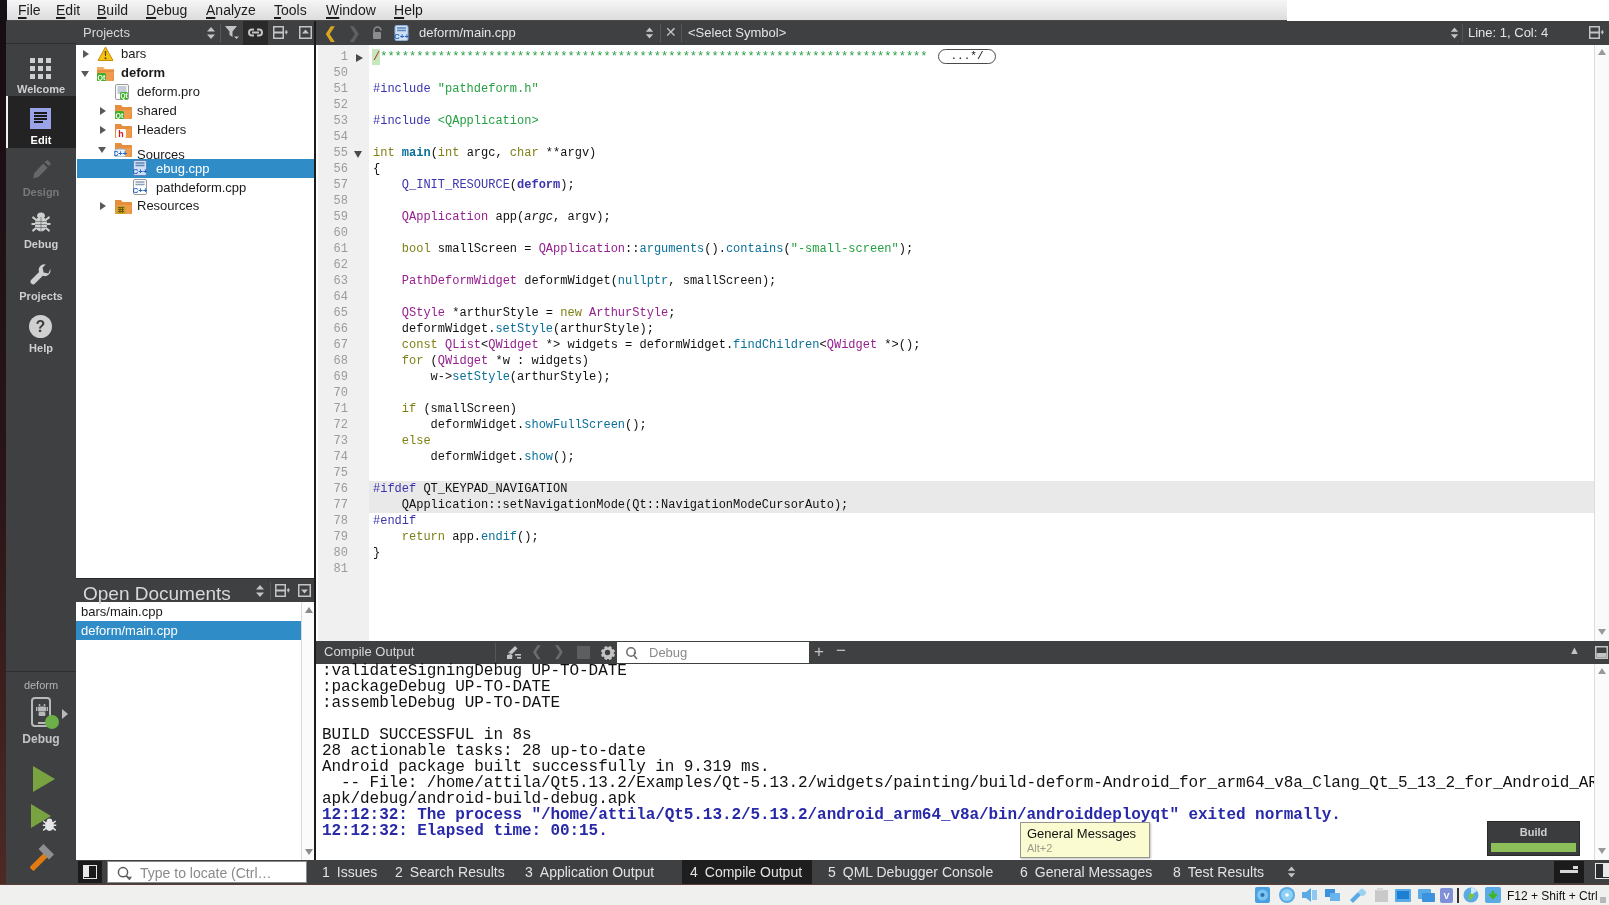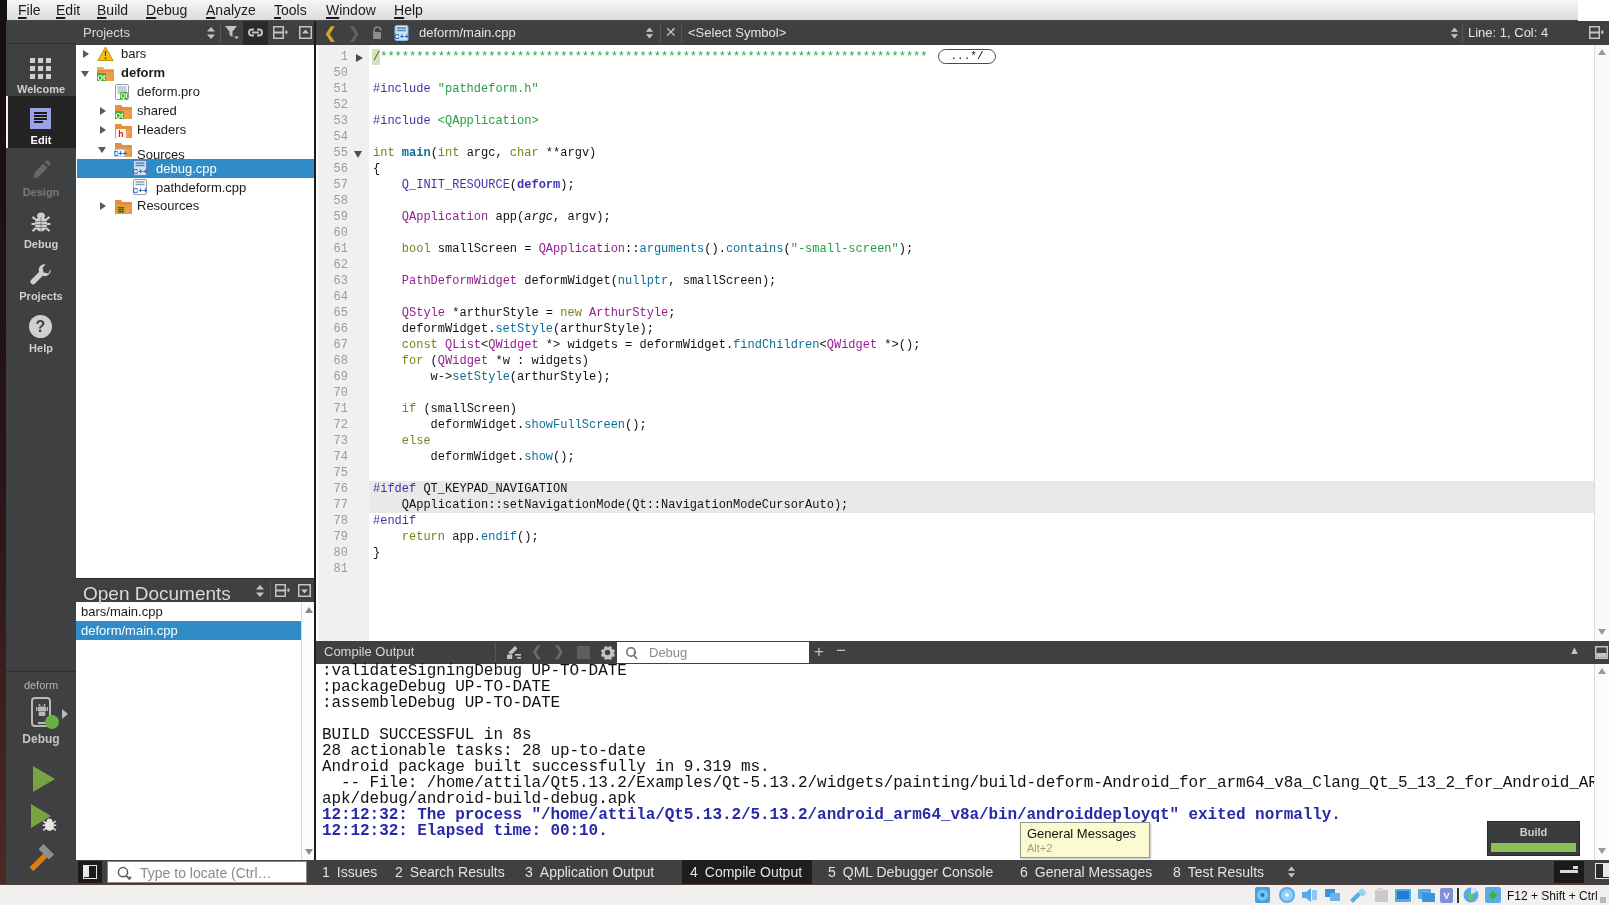--- a/index.html
+++ b/index.html
@@ -8,21 +8,21 @@
 .ab{position:absolute}
 .mono{font-family:"Liberation Mono",monospace}
 
 .k{color:#7f7f15}.t{color:#95208f}.f{color:#0b7099}.m{color:#3b35ad}.s{color:#25a042}
 .bd{font-weight:bold}.it{font-style:italic}
 .hdr{background:#3e4042;color:#d8d8d8}
 .icn{fill:#c4c4c4}
 </style></head>
 <body>
 
-<div class="ab" id="menubar" style="left:0;top:0;width:1578px;height:21px;background:linear-gradient(#f6f6f6,#dcdcdc);border-bottom:1px solid #4a4a4a">
+<div class="ab" id="menubar" style="left:0;top:0;width:1287px;height:21px;background:linear-gradient(#f6f6f6,#dcdcdc);border-bottom:1px solid #4a4a4a">
  <div class="ab" style="left:0;top:0;width:7px;height:21px;background:#141014"></div>
  <div class="ab" style="left:18px;top:2px;font-size:14px;color:#1c1c1c"><u>F</u>ile</div>
  <div class="ab" style="left:56px;top:2px;font-size:14px;color:#1c1c1c"><u>E</u>dit</div>
  <div class="ab" style="left:97px;top:2px;font-size:14px;color:#1c1c1c"><u>B</u>uild</div>
  <div class="ab" style="left:146px;top:2px;font-size:14px;color:#1c1c1c"><u>D</u>ebug</div>
  <div class="ab" style="left:206px;top:2px;font-size:14px;color:#1c1c1c"><u>A</u>nalyze</div>
  <div class="ab" style="left:274px;top:2px;font-size:14px;color:#1c1c1c"><u>T</u>ools</div>
  <div class="ab" style="left:326px;top:2px;font-size:14px;color:#1c1c1c"><u>W</u>indow</div>
  <div class="ab" style="left:394px;top:2px;font-size:14px;color:#1c1c1c"><u>H</u>elp</div>
 </div>
@@ -195,21 +195,21 @@
         <rect x="1" y="8" width="10.5" height="8" rx="1.5" fill="#eaf1fb" stroke="#9ab"></rect>
         <text x="6" y="14.5" font-size="7.5" font-weight="bold" fill="#2563c0" text-anchor="middle" font-family="Liberation Sans">C++</text>
       </svg>
   <div class="ab" style="left:61px;top:102px">Sources</div>
   <div class="ab" style="left:1px;top:114px;width:239px;height:19px;background:#2f8cc6"></div>
   <svg class="ab" style="left:57px;top:115px" width="14" height="16" viewBox="0 0 14 16">
         <rect x="0.5" y="0.5" width="13" height="15" rx="1.5" fill="#cfe0f4" stroke="#5b84b8"></rect>
         <path d="M2.5 3h9M2.5 5.5h9" stroke="#5b84b8" stroke-width="1.3"></path>
         <text x="7" y="13.5" font-size="8" font-weight="bold" fill="#2563c0" text-anchor="middle" font-family="Liberation Sans">C++</text>
       </svg>
-  <div class="ab" style="left:80px;top:116px;color:#fff">debug.cpp</div>
+  <div class="ab" style="left:80px;top:116px;color:#fff">ebug.cpp</div>
   <svg class="ab" style="left:57px;top:134px" width="14" height="16" viewBox="0 0 14 16">
         <rect x="0.5" y="0.5" width="13" height="15" rx="1.5" fill="#fdfdfd" stroke="#9a9a9a"></rect>
         <path d="M2.5 3h9M2.5 5.5h9" stroke="#8aa0b8" stroke-width="1.3"></path>
         <text x="7" y="13.5" font-size="8" font-weight="bold" fill="#2563c0" text-anchor="middle" font-family="Liberation Sans">C++</text>
       </svg>
   <div class="ab" style="left:80px;top:135px">pathdeform.cpp</div>
   <div class="ab" style="left:24px;top:157px;width:0;height:0;border-left:6px solid #5a5a5a;border-top:4.5px solid transparent;border-bottom:4.5px solid transparent"></div>
   <svg class="ab" style="left:38px;top:153px" width="18" height="16" viewBox="0 0 18 16">
         <path d="M1 2h6l1.5 2H17a1 1 0 011 1v10a1 1 0 01-1 1H1z" fill="#e58f3e"></path>
         <path d="M1 16l2-9h15l-2 9z" fill="#ef9c4d"></path>
@@ -392,21 +392,21 @@
  <pre class="ab mono" style="left:6px;top:22px;font-size:16px;line-height:16px;letter-spacing:-0.08px;color:#111">:validateSigningDebug UP-TO-DATE
 :packageDebug UP-TO-DATE
 :assembleDebug UP-TO-DATE
 
 BUILD SUCCESSFUL in 8s
 28 actionable tasks: 28 up-to-date
 Android package built successfully in 9.319 ms.
   -- File: /home/attila/Qt5.13.2/Examples/Qt-5.13.2/widgets/painting/build-deform-Android_for_arm64_v8a_Clang_Qt_5_13_2_for_Android_ARM64_v8a-Debug/android-build//build/outputs/
 apk/debug/android-build-debug.apk
 <span style="color:#2829a8;font-weight:bold">12:12:32: The process "/home/attila/Qt5.13.2/5.13.2/android_arm64_v8a/bin/androiddeployqt" exited normally.
-12:12:32: Elapsed time: 00:10.</span></pre>
+12:12:32: Elapsed time: 00:15.</span></pre>
  <div class="ab" style="left:1278px;top:23px;width:15px;height:196px;background:#fbfbfb;border-left:1px solid #dcdcdc">
   <div class="ab" style="left:3px;top:4px;width:0;height:0;border-bottom:6px solid #999;border-left:4px solid transparent;border-right:4px solid transparent"></div>
   <div class="ab" style="left:3px;top:184px;width:0;height:0;border-top:6px solid #999;border-left:4px solid transparent;border-right:4px solid transparent"></div>
  </div>
  <div class="ab" style="left:1171px;top:180px;width:93px;height:35px;background:#3a3c3e;border:1px solid #2a2a2a">
   <div style="position:absolute;top:4px;width:100%;text-align:center;font-size:11px;font-weight:bold;color:#d0d0d0">Build</div>
   <div class="ab" style="left:3px;top:21px;width:85px;height:9px;background:#8cbf59"></div>
  </div>
  <div class="ab" style="left:704px;top:181px;width:130px;height:36px;background:#fbfbd2;border:1px solid #96968a;box-shadow:1px 1px 2px rgba(0,0,0,.25)">
   <div class="ab" style="left:6px;top:3px;font-size:13px;color:#111;white-space:nowrap">General Messages</div>

